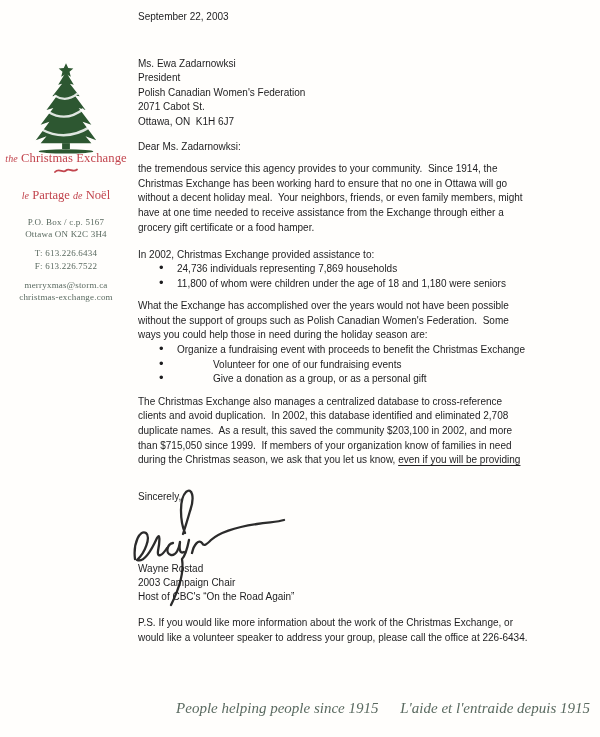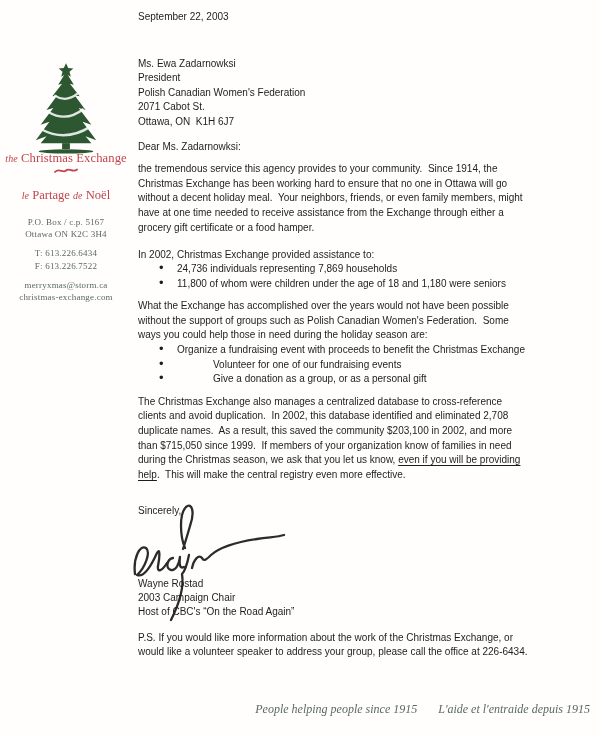--- a/index.html
+++ b/index.html
@@ -47,21 +47,21 @@
   .u { text-decoration: underline; text-underline-offset: 2px; margin-top: 48px; }
 
   .sig-wrap { position: relative; height: 58px; }
   .signature { position: absolute; left: -6px; top: -17px; width: 180px; height: 125px;
                pointer-events: none; }
   .name-block .line { line-height: 13.8px; }
 
   
   .footer { position: absolute; right: 10px; bottom: 20px; left: 0; text-align: right;
             font-family: "Liberation Serif", serif; font-style: italic;
-            font-size: 12px; color: var(--muted-green, #5a6a60); }
+            font-size: 15px; color: var(--muted-green, #5a6a60); }
   .footer .fr { margin-left: 18px; }
 </style>
 </head>
 <body>
 
 <div class="page">
 
   <div class="sidebar">
 
     <svg class="tree" viewBox="0 0 80 96" aria-hidden="true">
@@ -136,21 +136,20 @@
       <li class="ind2">Volunteer for one of our fundraising events</li>
       <li class="ind2">Give a donation as a group, or as a personal gift</li>
     </ul>
 
     <div class="mt-8">
       <div class="line">The Christmas Exchange also manages a centralized database to cross-reference</div>
       <div class="line">clients and avoid duplication.  In 2002, this database identified and eliminated 2,708</div>
       <div class="line">duplicate names.  As a result, this saved the community $203,100 in 2002, and more</div>
       <div class="line">than $715,050 since 1999.  If members of your organization know of families in need</div>
       <div class="line"><span>during the Christmas season, we ask that you let us know, </span><span class="u">even if you will be providing</span></div>
-      <div class="line"><span class="u">help</span><span>.  This will make the central registry even more effective.</span></div>
     </div>
 
     <div class="line mt-22">Sincerely,</div>
 
     <div class="sig-wrap">
       <svg class="signature" viewBox="0 0 180 125" aria-hidden="true">
         <g stroke="#1a1a1a" stroke-width="2.3" fill="none" stroke-linecap="round" stroke-linejoin="round" opacity="0.92">
           <path d="M53,46 C48,34 47,12 54,5 C60,0 63,10 58,24 C56,31 54,38 51,47"></path>
           <path d="M3,72 C1,56 8,42 14,46 C19,50 13,66 5,73 C12,76 20,62 25,51 C28,45 28,54 26,64 C25,71 30,69 35,61"></path>
           <path d="M41,56 C35,57 33,67 39,68 C44,69 47,62 48,55 C47,63 48,67 52,65"></path>

